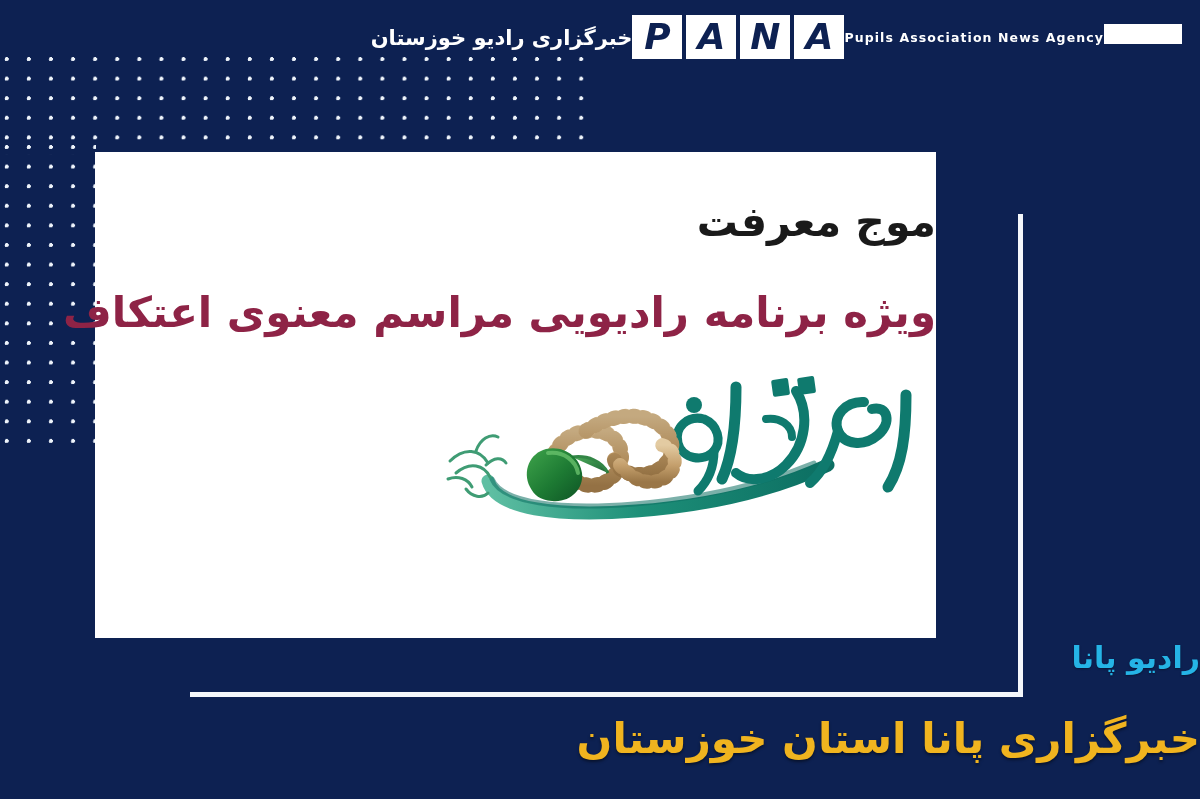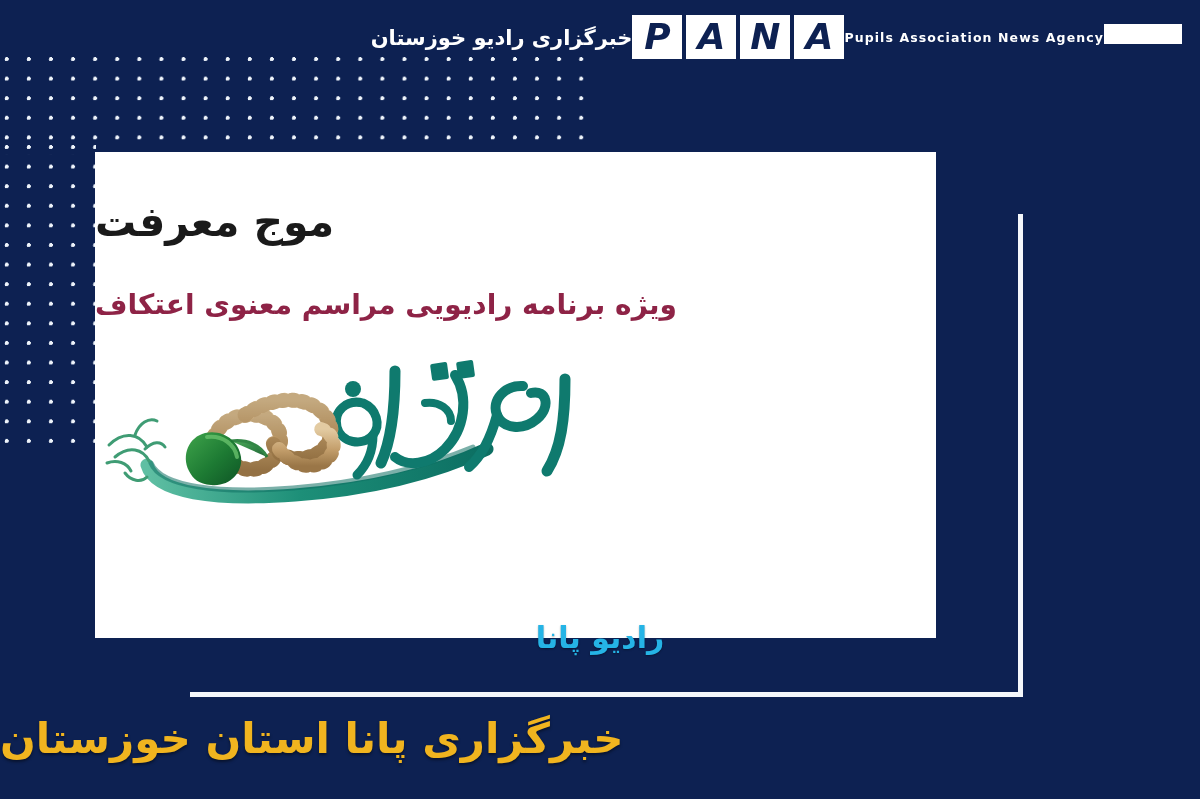--- a/index.html
+++ b/index.html
@@ -45,55 +45,55 @@
     position:absolute;
     left:190px;top:692px;width:833px;height:5px;
     background:#f4f7fb;
   }
 
   
   .card{
     position:absolute;
     left:95px;top:152px;width:841px;height:486px;
     background:#ffffff;
-    display:flex;flex-direction:column;align-items:flex-end;
+    display:flex;flex-direction:column;align-items:flex-start;
   }
   .card-title{
     margin-top:48px;
     font-size:41px;font-weight:bold;color:#1a1a1a;
     letter-spacing:0px;line-height:1.1;
     direction:rtl;
   }
   .card-subtitle{
     margin-top:44px;
-    font-size:28px;font-weight:bold;color:#8e2346;
+    font-size:42px;font-weight:bold;color:#8e2346;
     line-height:1.15;direction:rtl;white-space:nowrap;
   }
 
   
   .art{
     position:relative;
     margin-top:24px;
     width:500px;height:185px;
   }
   .art svg{display:block;width:500px;height:185px;}
 
   
   .radio-label{
     position:absolute;
-    left:0;right:0;top:620px;
-    text-align:center;
+    left:0;right:0;top:640px;
+    text-align:right;
     font-size:30px;font-weight:bold;color:#25b4e6;
     direction:rtl;
     text-shadow:0 1px 2px rgba(0,0,0,.35);
   }
   .agency-label{
     position:absolute;
     left:0;right:0;top:714px;
-    text-align:left;
+    text-align:right;
     font-size:42px;font-weight:bold;color:#f0b41f;
     direction:rtl;
     text-shadow:0 2px 3px rgba(0,0,0,.45);
   }
 
   
   .logo{
     position:absolute;right:18px;top:4px;
     width:232px;
     display:flex;flex-direction:row;align-items:center;

